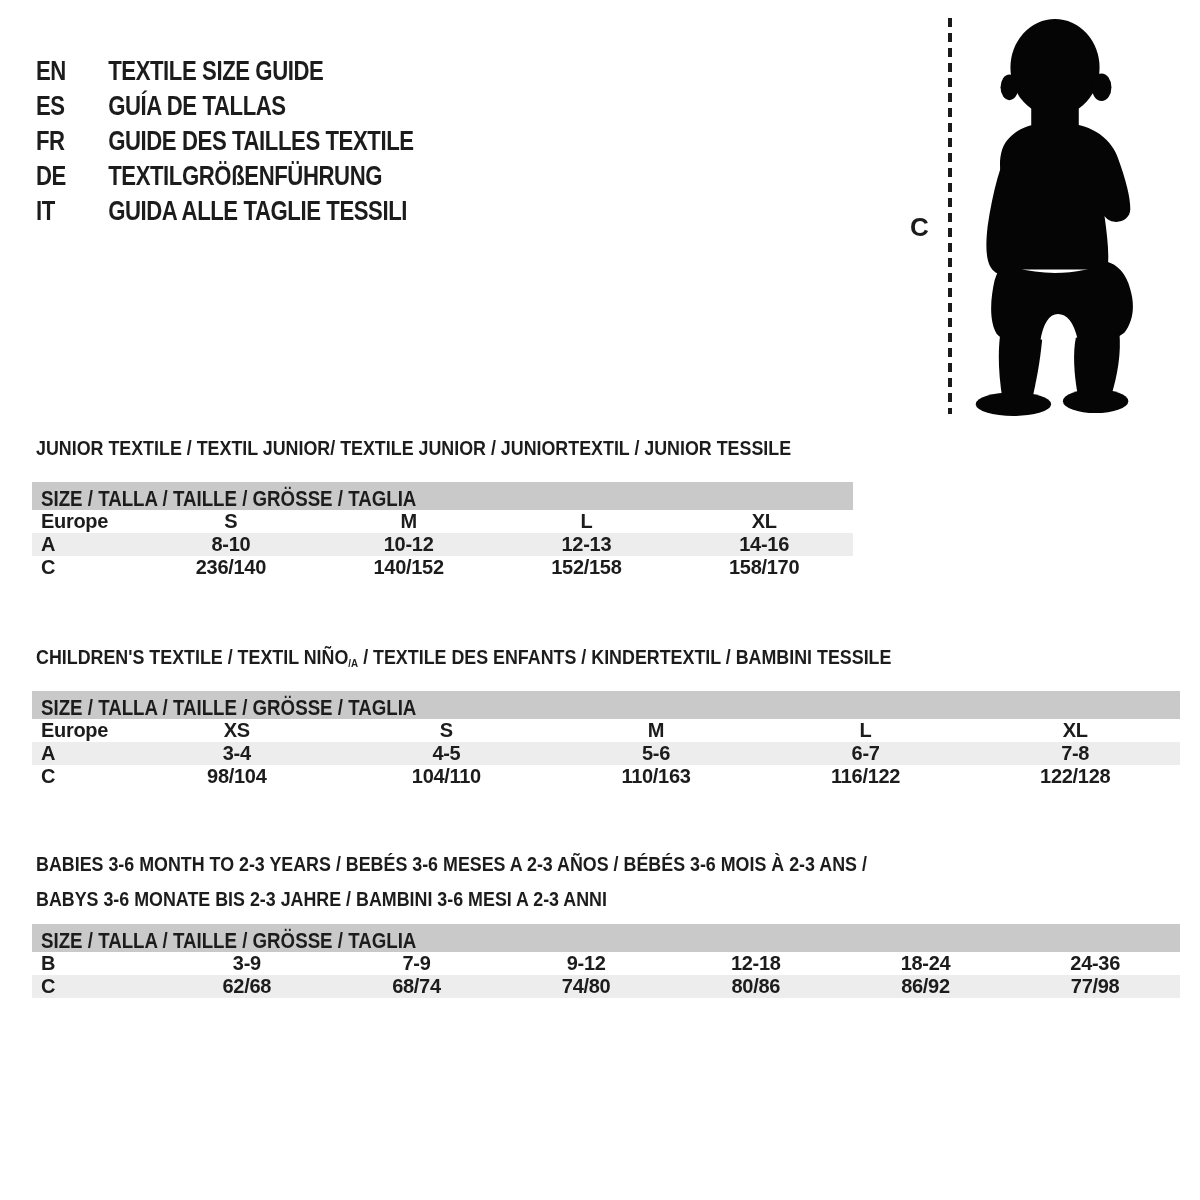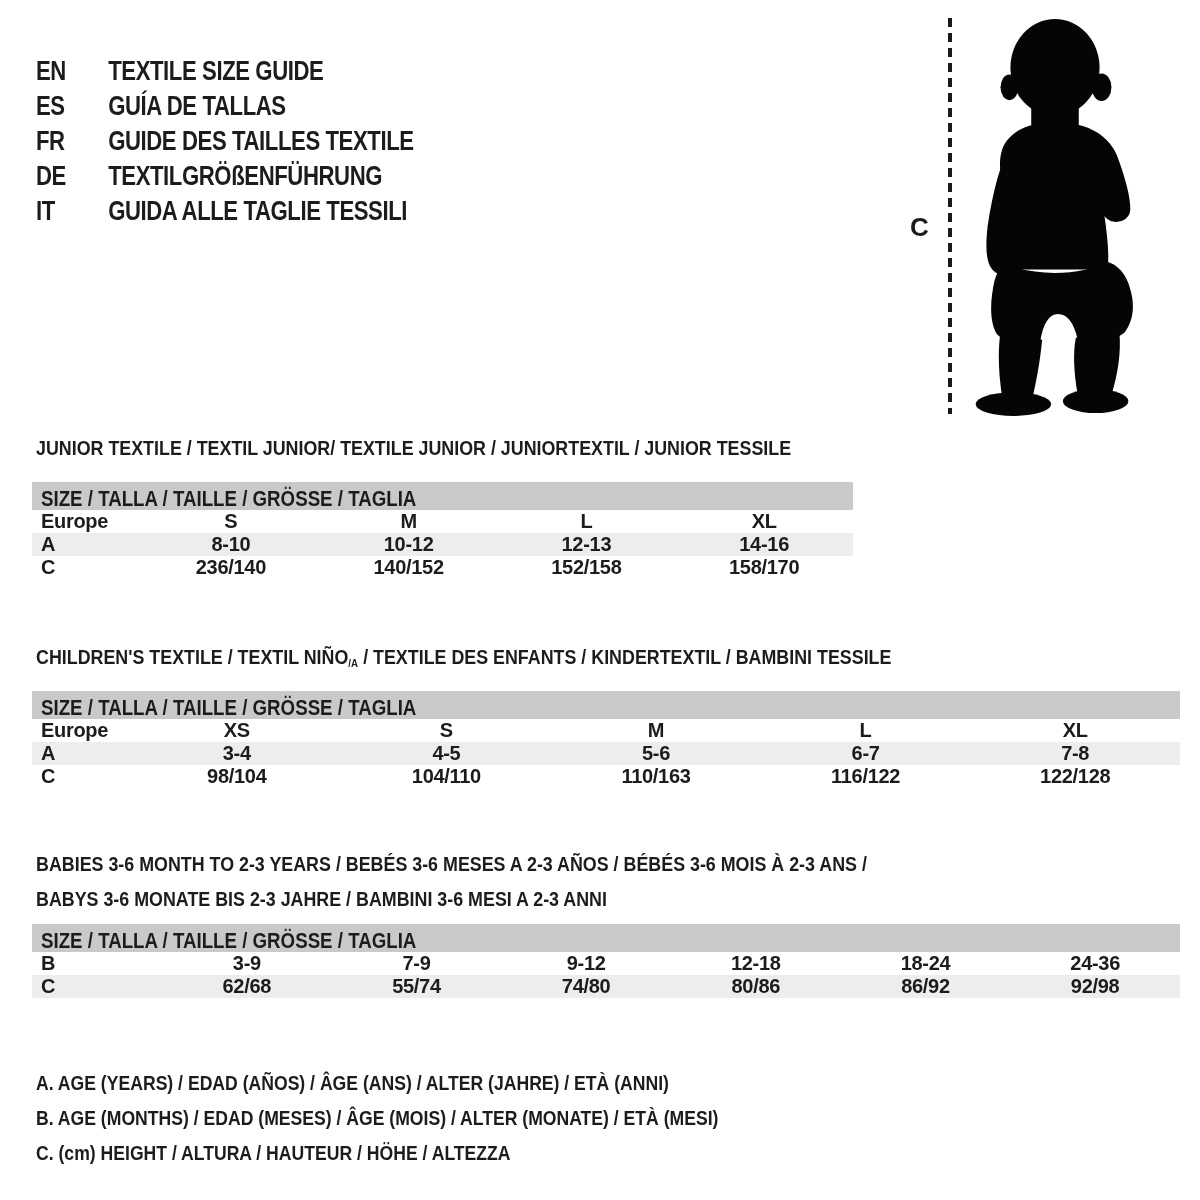--- a/index.html
+++ b/index.html
@@ -191,29 +191,24 @@
           <td>3-9</td>
           <td>7-9</td>
           <td>9-12</td>
           <td>12-18</td>
           <td>18-24</td>
           <td>24-36</td>
         </tr>
         <tr class="stripe">
           <td class="lbl">C</td>
           <td>62/68</td>
-          <td>55/74</td>
+          <td>68/74</td>
           <td>74/80</td>
           <td>80/86</td>
           <td>86/92</td>
-          <td>92/98</td>
+          <td>77/98</td>
         </tr>
       </tbody>
     </table>
   </div>
 
-  <div class="footnotes">
-    <div class="foot-line">A. AGE (YEARS) / EDAD (AÑOS) / ÂGE (ANS) / ALTER (JAHRE) / ETÀ (ANNI)</div>
-    <div class="foot-line">B. AGE (MONTHS) / EDAD (MESES) / ÂGE (MOIS) / ALTER (MONATE) / ETÀ (MESI)</div>
-    <div class="foot-line">C. (cm) HEIGHT / ALTURA / HAUTEUR / HÖHE / ALTEZZA</div>
-  </div>
 
 </div>
 
 </body></html>

